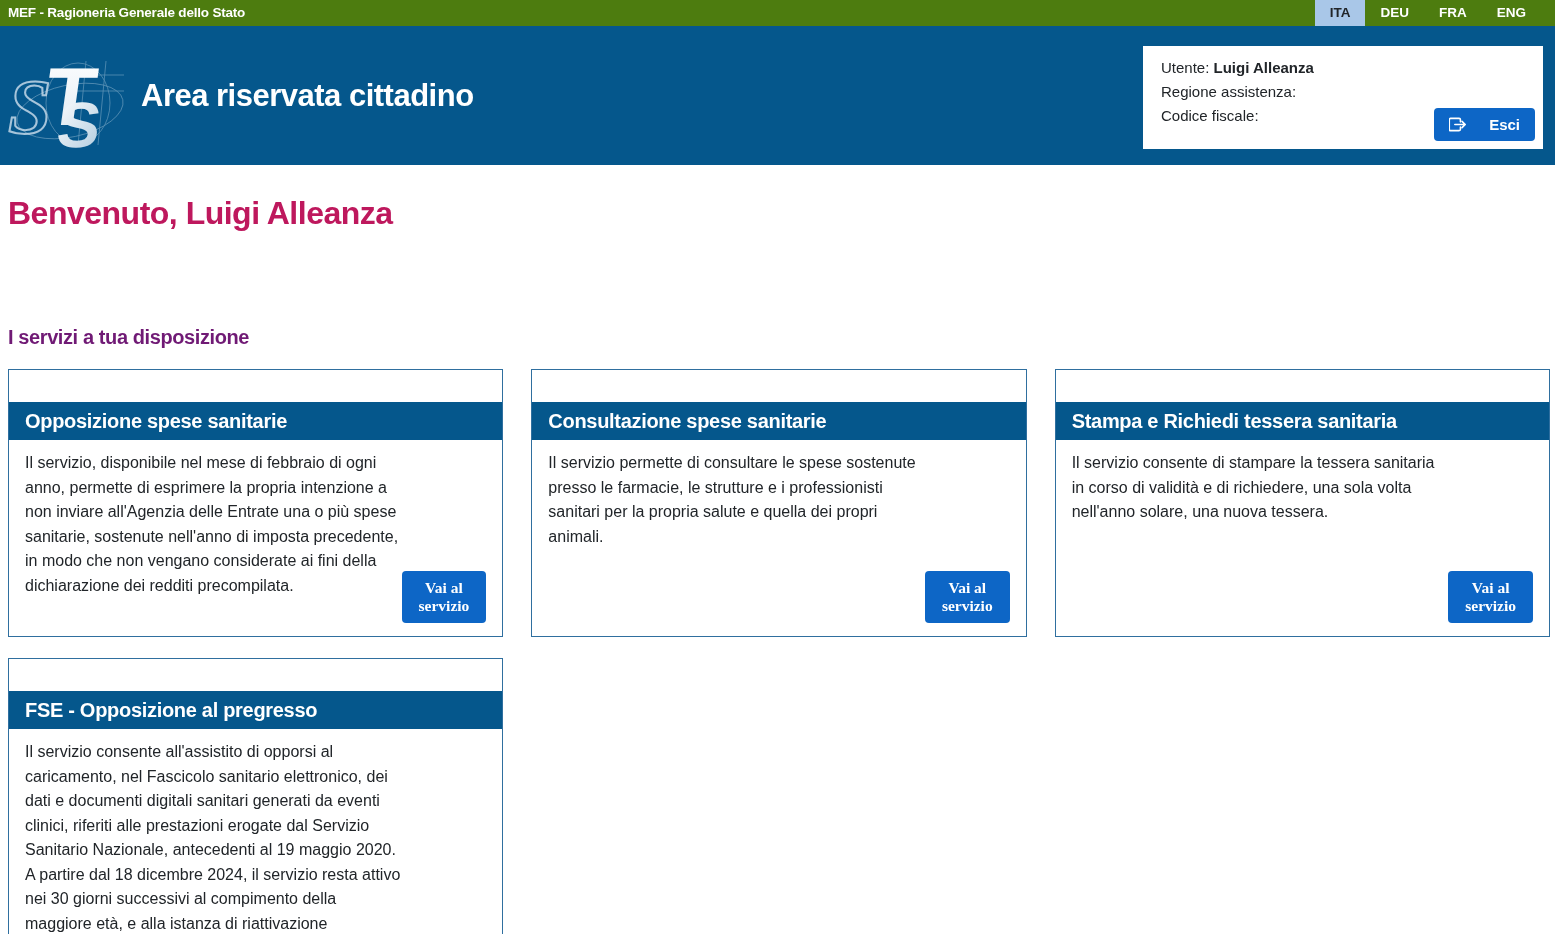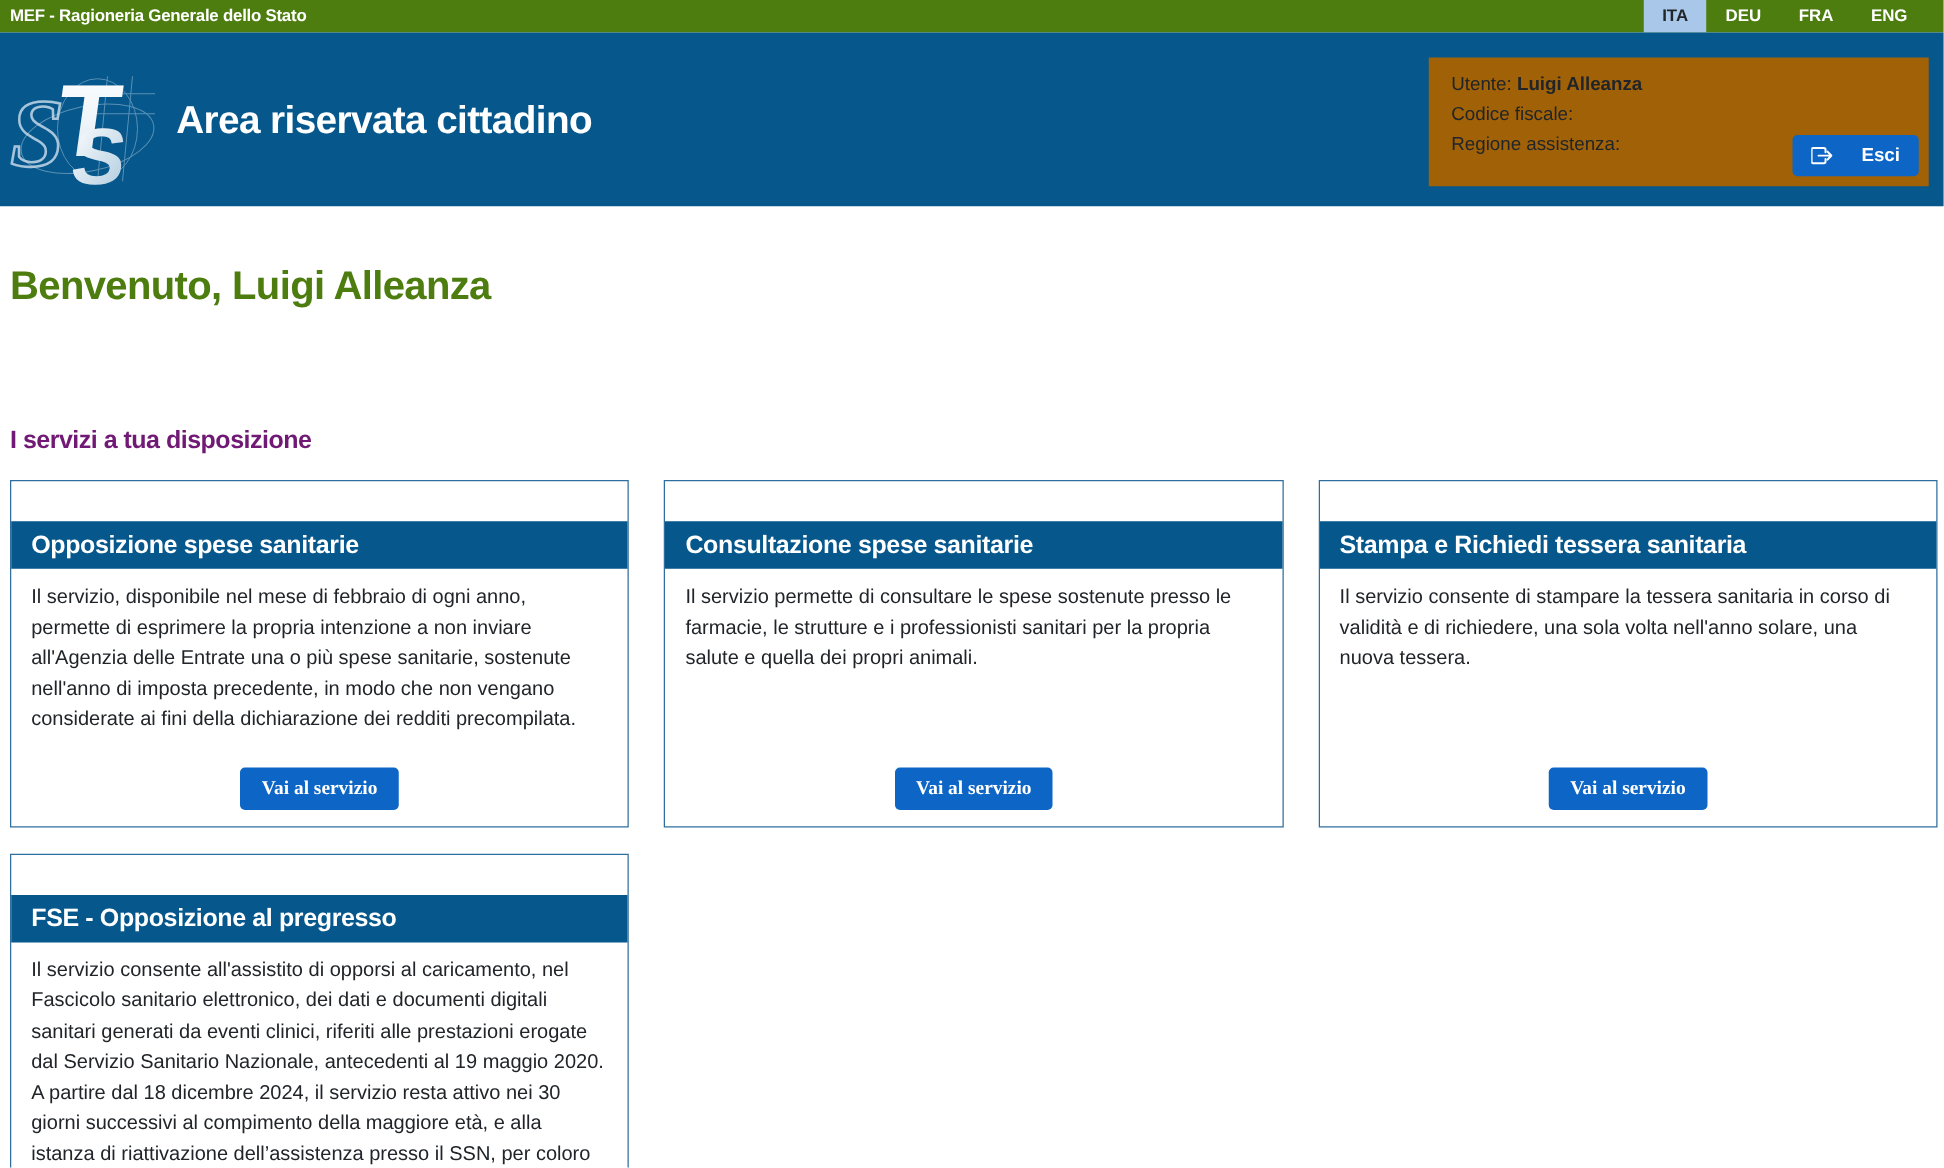--- a/index.html
+++ b/index.html
@@ -18,44 +18,44 @@
   .lang-btn.selected { background:#a9c7e8; color:#212529; }
 
   
   .header { position:relative; height:139px; background:#05578c; }
   .logo { position:absolute; left:8px; top:27px; width:118px; height:97px; }
   .header-title { position:absolute; left:141px; top:50%;
     transform:translateY(-50%); color:#fff; font-size:31px; font-weight:bold;
     letter-spacing:-0.5px; }
 
   .user-panel { position:absolute; top:20px; right:12px; width:400px;
-    height:103px; background:#a16207; padding:10px 18px; font-size:15px;
+    height:103px; background:#ffffff; padding:10px 18px; font-size:15px;
     line-height:24px; color:#212529; }
   .user-row b { font-weight:bold; }
   .logout-btn { position:absolute; right:8px; bottom:8px; display:flex;
     align-items:center; gap:23px; background:#0d66c6; color:#fff; border:none;
     border-radius:4px; padding:8px 15px; font-family:inherit; font-size:15px;
     font-weight:bold; cursor:pointer; }
   .logout-btn svg { display:block; }
 
   
   .main { padding:0 5px 0 8px; }
   .welcome { font-size:32px; font-weight:bold; letter-spacing:-0.5px;
-    color:#4d7c0f; margin:45px 0 0; }
+    color:#be185d; margin:30px 0 0; }
   .services-heading { font-size:20px; font-weight:bold; letter-spacing:-0.4px;
     color:#701a75; margin:94px 0 20px; }
 
   .services { display:grid; grid-template-columns:repeat(3,1fr);
     gap:21px 28px; }
   .card { display:flex; flex-direction:column; background:#fff;
     border:1px solid #2f6f9f; }
   .card-header { background:#05578c; color:#fff; font-size:20px;
     font-weight:bold; letter-spacing:-0.3px; line-height:38px; height:38px;
     padding:0 16px; white-space:nowrap; overflow:hidden;margin-top:32px; }
-  .card-body { display:flex; flex-direction:column; flex:1;
+  .card-body { display:flex; flex-direction:row; flex:1;
     padding:11px 16px 13px; }
   .card-desc { font-size:16px; line-height:24.5px; color:#212529;
     margin:0 0 25px; }
   .card-btn { margin-top:auto; align-self:center; background:#0d66c6;
     color:#fff; border:none; border-radius:4px; padding:8px 17px;
     font-family:Liberation Serif, serif; font-size:15.5px; font-weight:bold; cursor:pointer; }
 </style>
 </head>
 <body>
 
@@ -103,25 +103,25 @@
   </div>
 
   <div class="header-title">Area riservata cittadino</div>
 
   <div class="user-panel">
     <div class="user-row">
       <span>Utente:</span>
       <b>Luigi Alleanza</b>
     </div>
     <div class="user-row">
-      <span>Codice fiscale:</span>
+      <span>Regione assistenza:</span>
       <span></span>
     </div>
     <div class="user-row">
-      <span>Regione assistenza:</span>
+      <span>Codice fiscale:</span>
       <span></span>
     </div>
     <button class="logout-btn">
       <svg width="17" height="17" viewBox="0 0 16 16" fill="#ffffff">
         <path d="M10 12.5a.5.5 0 0 1-.5.5h-8a.5.5 0 0 1-.5-.5v-9a.5.5 0 0 1 .5-.5h8a.5.5 0 0 1 .5.5v2a.75.75 0 0 0 1.5 0v-2A2 2 0 0 0 9.5 1.5h-8a2 2 0 0 0-2 2v9a2 2 0 0 0 2 2h8a2 2 0 0 0 2-2v-2a.75.75 0 0 0-1.5 0z"></path>
         <path d="M15.8 8.55a.75.75 0 0 0 0-1.1l-3-3a.78.78 0 0 0-1.1 1.1l1.7 1.7H5.5a.75.75 0 0 0 0 1.5h7.9l-1.7 1.7a.78.78 0 0 0 1.1 1.1z"></path>
       </svg>
       <span>Esci</span>
     </button>
   </div>

